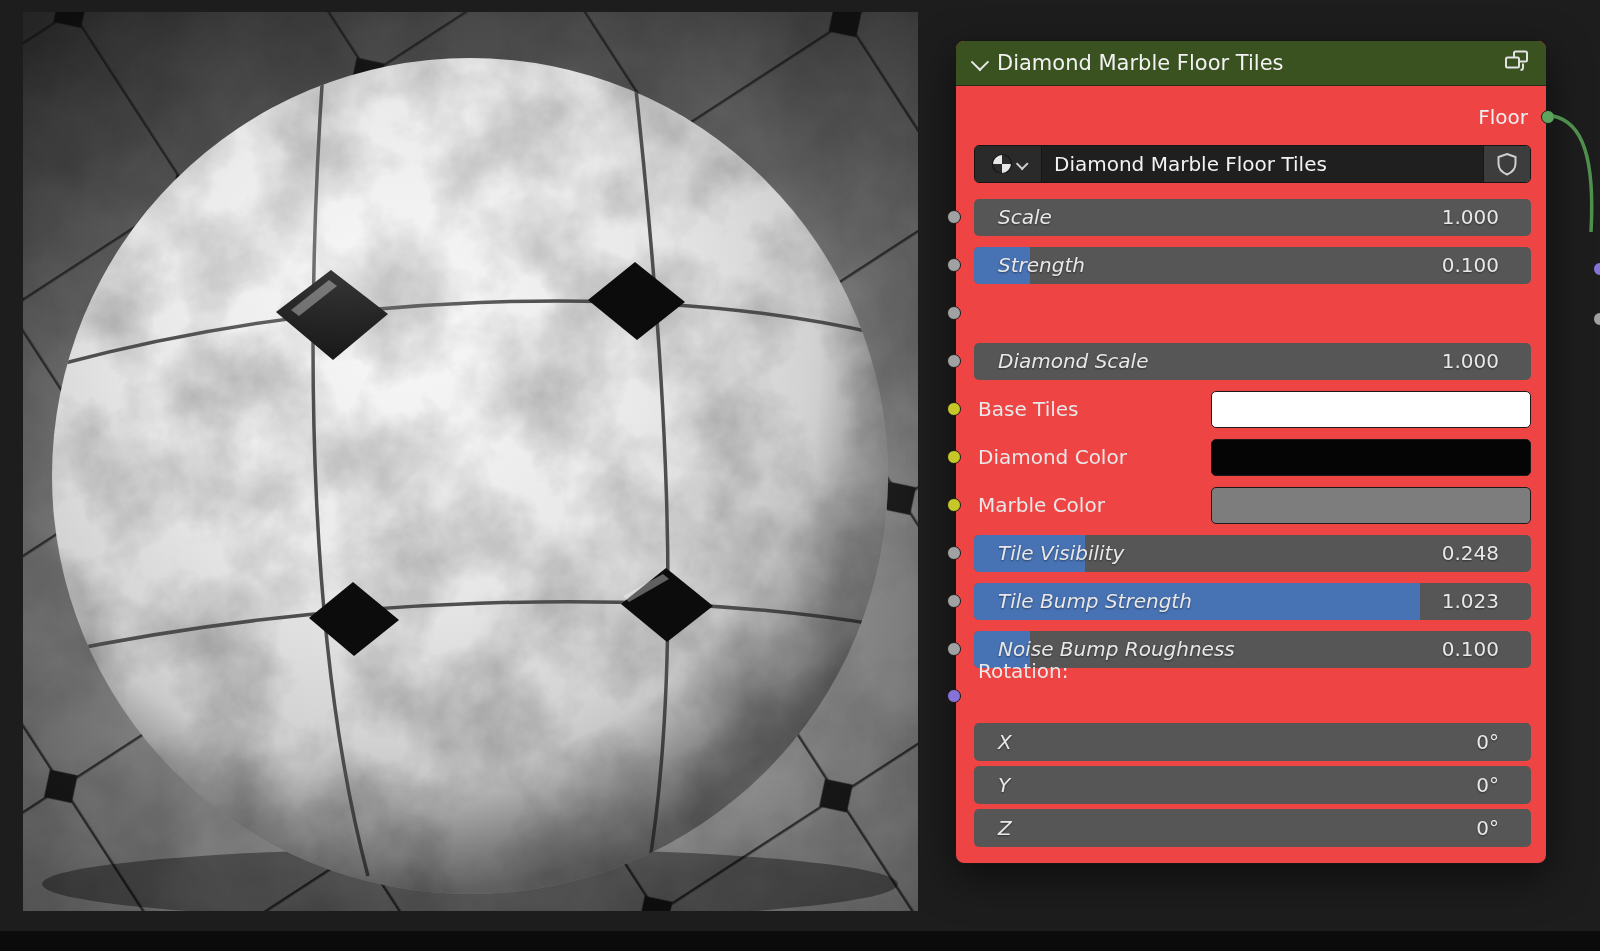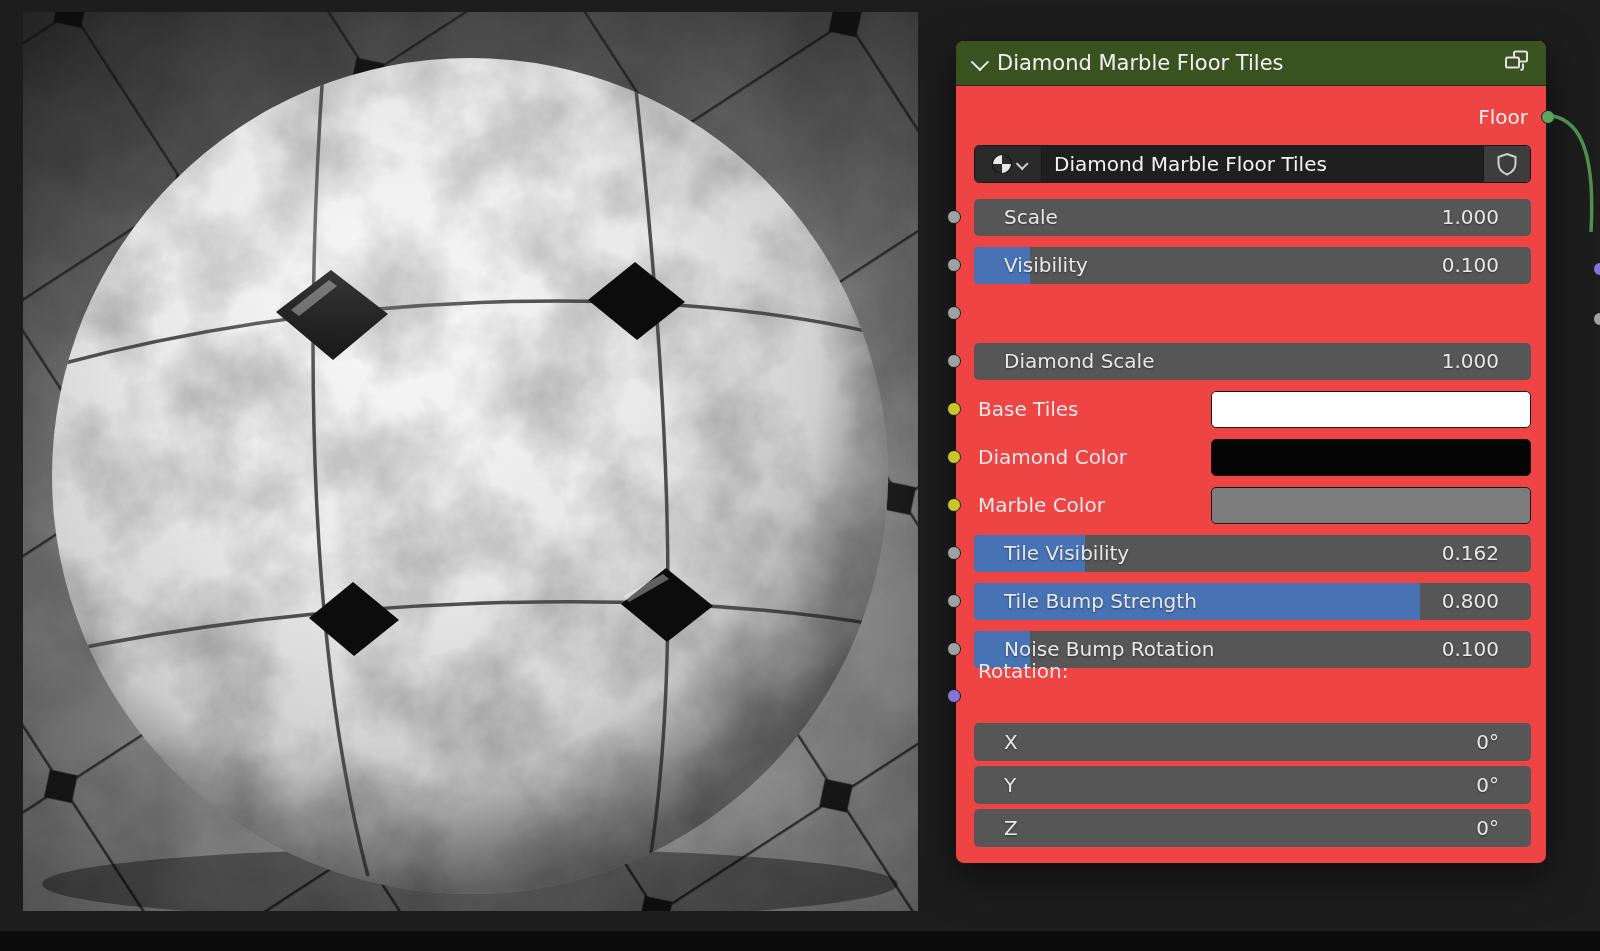--- a/index.html
+++ b/index.html
@@ -48,21 +48,21 @@
   
   .mat-row{position:absolute;left:18px;top:59px;width:557px;height:38px;display:flex;border-radius:5px;overflow:hidden;border:1px solid #161616;box-sizing:border-box;}
   .mat-browse{flex:0 0 66px;background:#2a2a2a;display:flex;align-items:center;justify-content:center;gap:4px;border-right:1px solid #161616;}
   .mat-name{flex:1 1 auto;background:#1f1f1f;display:flex;align-items:center;padding-left:12px;color:#f2f2f2;white-space:nowrap;overflow:hidden;}
   .mat-shield{flex:0 0 46px;background:#3d3d3d;display:flex;align-items:center;justify-content:center;border-left:1px solid #161616;}
   .mini-chev{width:7px;height:7px;border-right:2px solid #cfcfcf;border-bottom:2px solid #cfcfcf;transform:rotate(45deg) translateY(-1px);}
 
   
   .srow{position:absolute;left:18px;width:557px;height:37px;background:#565656;border-radius:5px;overflow:hidden;}
   .srow .fill{position:absolute;left:0;top:0;bottom:0;background:#4772b3;}
-  .srow .lbl{position:absolute;left:30px;top:0;height:37px;line-height:37px;text-shadow:0 1px 2px rgba(0,0,0,.45);}
+  .srow .lbl{position:absolute;left:24px;top:0;height:37px;line-height:37px;text-shadow:0 1px 2px rgba(0,0,0,.45);font-style:italic;}
   .srow .val{position:absolute;right:32px;top:0;height:37px;line-height:37px;text-shadow:0 1px 2px rgba(0,0,0,.45);text-align:center;}
 
   
   .crow{position:absolute;left:18px;width:557px;height:37px;}
   .crow .lbl{position:absolute;left:4px;height:37px;line-height:37px;}
   .crow .swatch{position:absolute;left:237px;top:0;width:320px;height:37px;border-radius:5px;border:1px solid #1a1a1a;box-sizing:border-box;}
 
   .rot-label{position:absolute;left:22px;top:568px;height:34px;line-height:34px;}
 
   
@@ -193,21 +193,21 @@
 
     <div class="srow" style="top:113px">
       <div class="fill" style="width: 0%;"></div>
       <span class="lbl">Scale</span>
       <span class="val">1.000</span>
     </div>
     <span class="socket in gray" style="top:124px"></span>
 
     <div class="srow" style="top:161px">
       <div class="fill" style="width: 10%;"></div>
-      <span class="lbl">Visibility</span>
+      <span class="lbl">Strength</span>
       <span class="val">0.100</span>
     </div>
     <span class="socket in gray" style="top:172px"></span>
 
     <span class="socket in gray" style="top:220px"></span>
 
     <div class="srow" style="top:257px">
       <div class="fill" style="width: 0%;"></div>
       <span class="lbl">Diamond Scale</span>
       <span class="val">1.000</span>
@@ -228,34 +228,34 @@
 
     <div class="crow" style="top:401px">
       <span class="lbl">Marble Color</span>
       <div class="swatch" style="background: rgb(125, 125, 125);"></div>
     </div>
     <span class="socket in yellow" style="top:412px"></span>
 
     <div class="srow" style="top:449px">
       <div class="fill" style="width: 20%;"></div>
       <span class="lbl">Tile Visibility</span>
-      <span class="val">0.162</span>
+      <span class="val">0.248</span>
     </div>
     <span class="socket in gray" style="top:460px"></span>
 
     <div class="srow" style="top:497px">
       <div class="fill" style="width: 80%;"></div>
       <span class="lbl">Tile Bump Strength</span>
-      <span class="val">0.800</span>
+      <span class="val">1.023</span>
     </div>
     <span class="socket in gray" style="top:508px"></span>
 
     <div class="srow" style="top:545px">
       <div class="fill" style="width: 10%;"></div>
-      <span class="lbl">Noise Bump Rotation</span>
+      <span class="lbl">Noise Bump Roughness</span>
       <span class="val">0.100</span>
     </div>
     <span class="socket in gray" style="top:556px"></span>
 
     <span class="rot-label">Rotation:</span>
     <span class="socket in purple" style="top:603px"></span>
 
     <div class="srow" style="top:637px;height:38px">
       <span class="lbl" style="height:38px;line-height:38px">X</span>
       <span class="val" style="height:38px;line-height:38px">0°</span>

